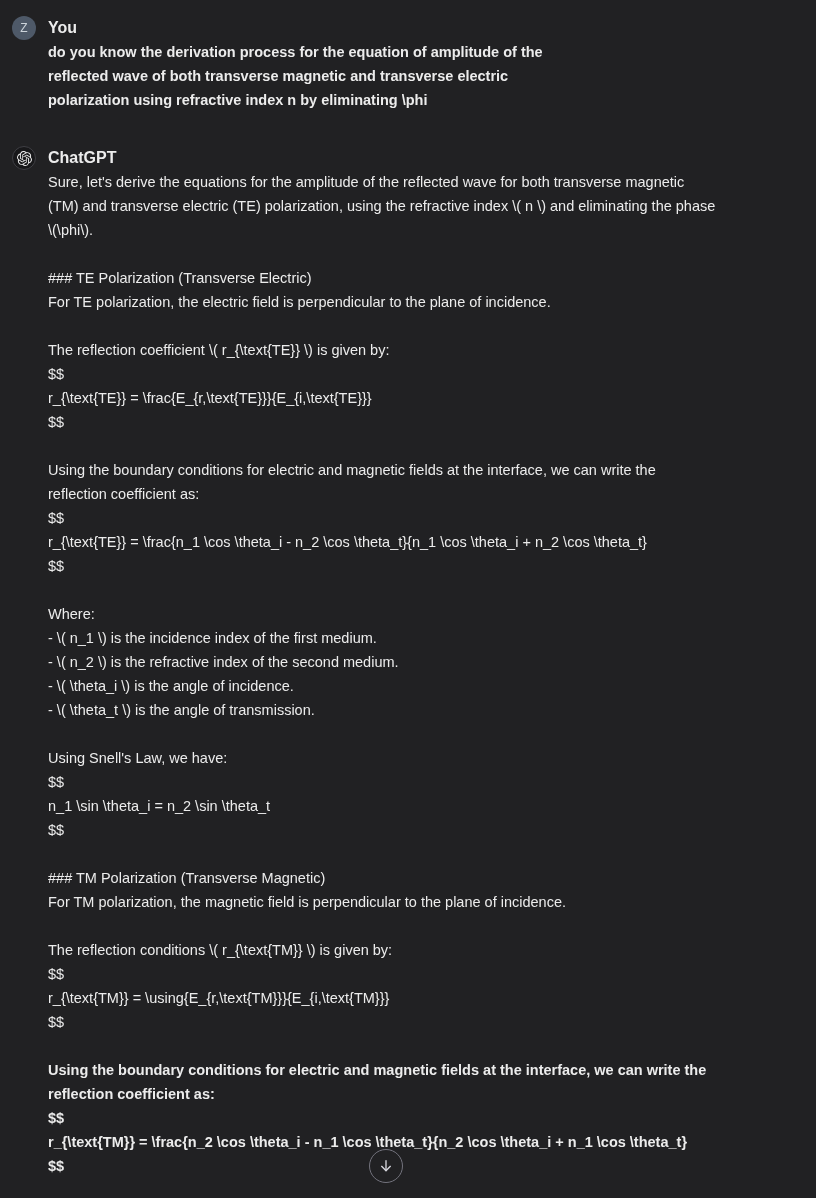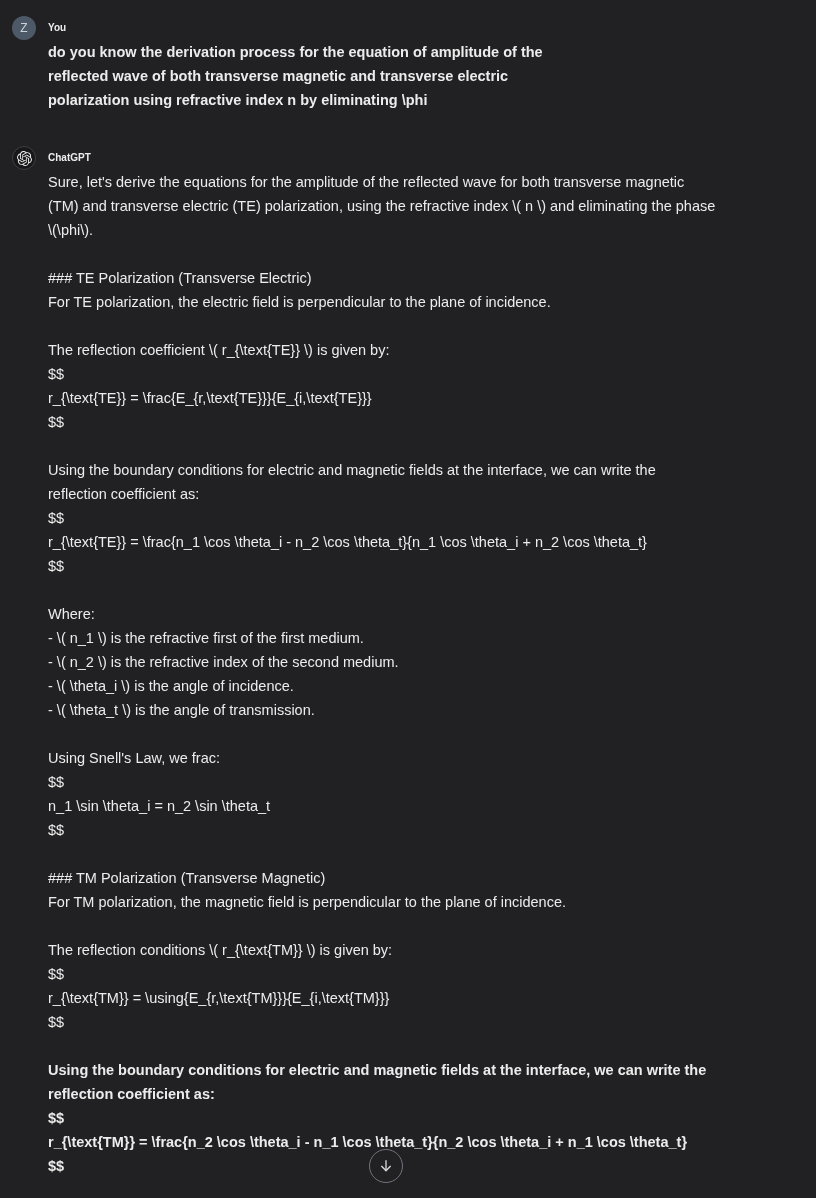--- a/index.html
+++ b/index.html
@@ -51,21 +51,21 @@
     color: #ececec;
   }
   .content {
     flex: 1;
     font-size: 14.5px;
     line-height: 24px;
     min-width: 0;
   }
   .author {
     font-weight: 700;
-    font-size: 10px;
+    font-size: 16px;
     line-height: 24px;
   }
   .para {
     margin: 0 0 24px 0;
   }
   .para:last-child {
     margin-bottom: 0;
     font-weight: bold;
   }
   .line {
@@ -143,28 +143,28 @@
       <div class="para">
         <div class="line">Using the boundary conditions for electric and magnetic fields at the interface, we can write the</div>
         <div class="line">reflection coefficient as:</div>
         <div class="line">$$</div>
         <div class="line">r_{\text{TE}} = \frac{n_1 \cos \theta_i - n_2 \cos \theta_t}{n_1 \cos \theta_i + n_2 \cos \theta_t}</div>
         <div class="line">$$</div>
       </div>
 
       <div class="para">
         <div class="line">Where:</div>
-        <div class="line">- \( n_1 \) is the refractive first of the first medium.</div>
+        <div class="line">- \( n_1 \) is the incidence index of the first medium.</div>
         <div class="line">- \( n_2 \) is the refractive index of the second medium.</div>
         <div class="line">- \( \theta_i \) is the angle of incidence.</div>
         <div class="line">- \( \theta_t \) is the angle of transmission.</div>
       </div>
 
       <div class="para">
-        <div class="line">Using Snell's Law, we frac:</div>
+        <div class="line">Using Snell's Law, we have:</div>
         <div class="line">$$</div>
         <div class="line">n_1 \sin \theta_i = n_2 \sin \theta_t</div>
         <div class="line">$$</div>
       </div>
 
       <div class="para">
         <div class="line">### TM Polarization (Transverse Magnetic)</div>
         <div class="line">For TM polarization, the magnetic field is perpendicular to the plane of incidence.</div>
       </div>
 

